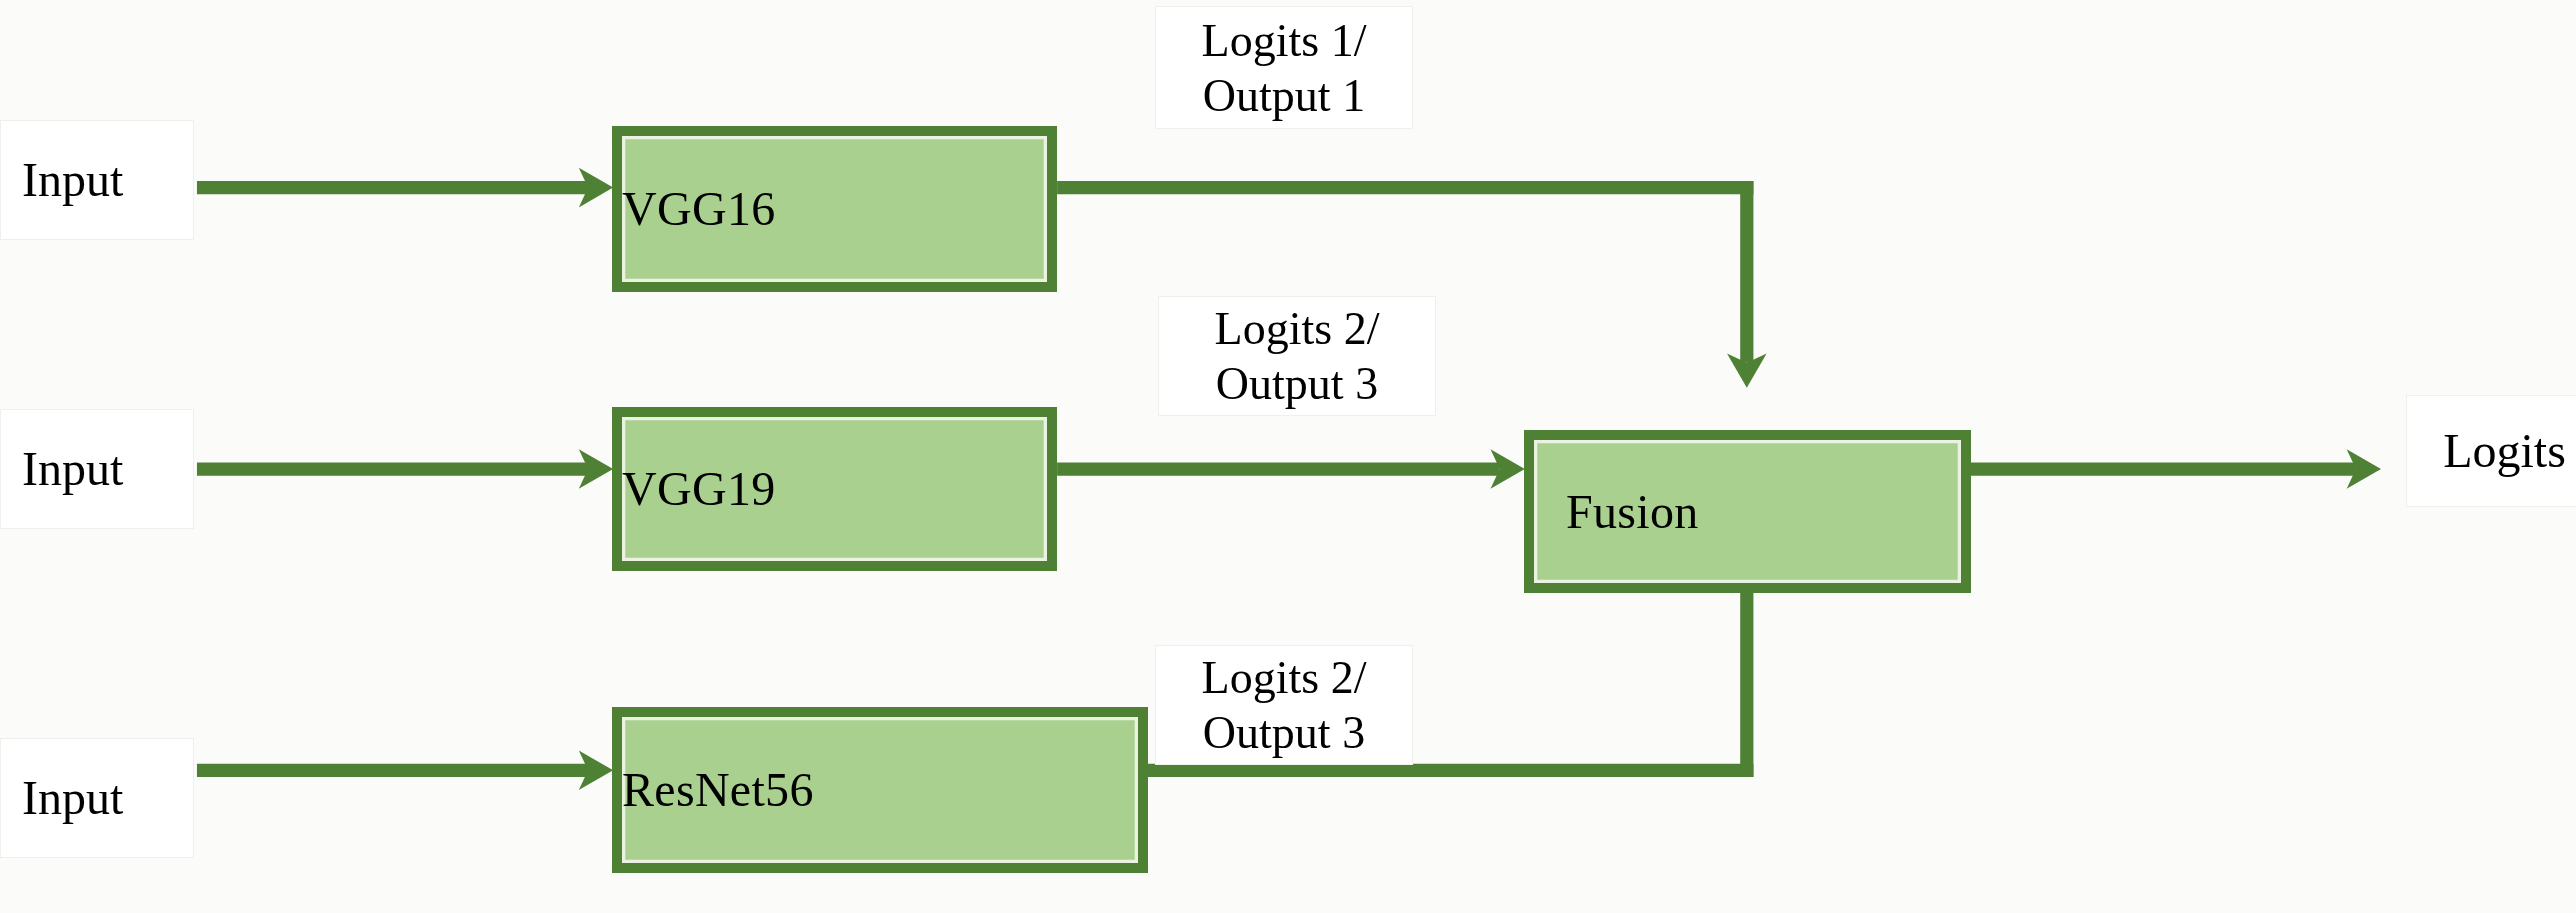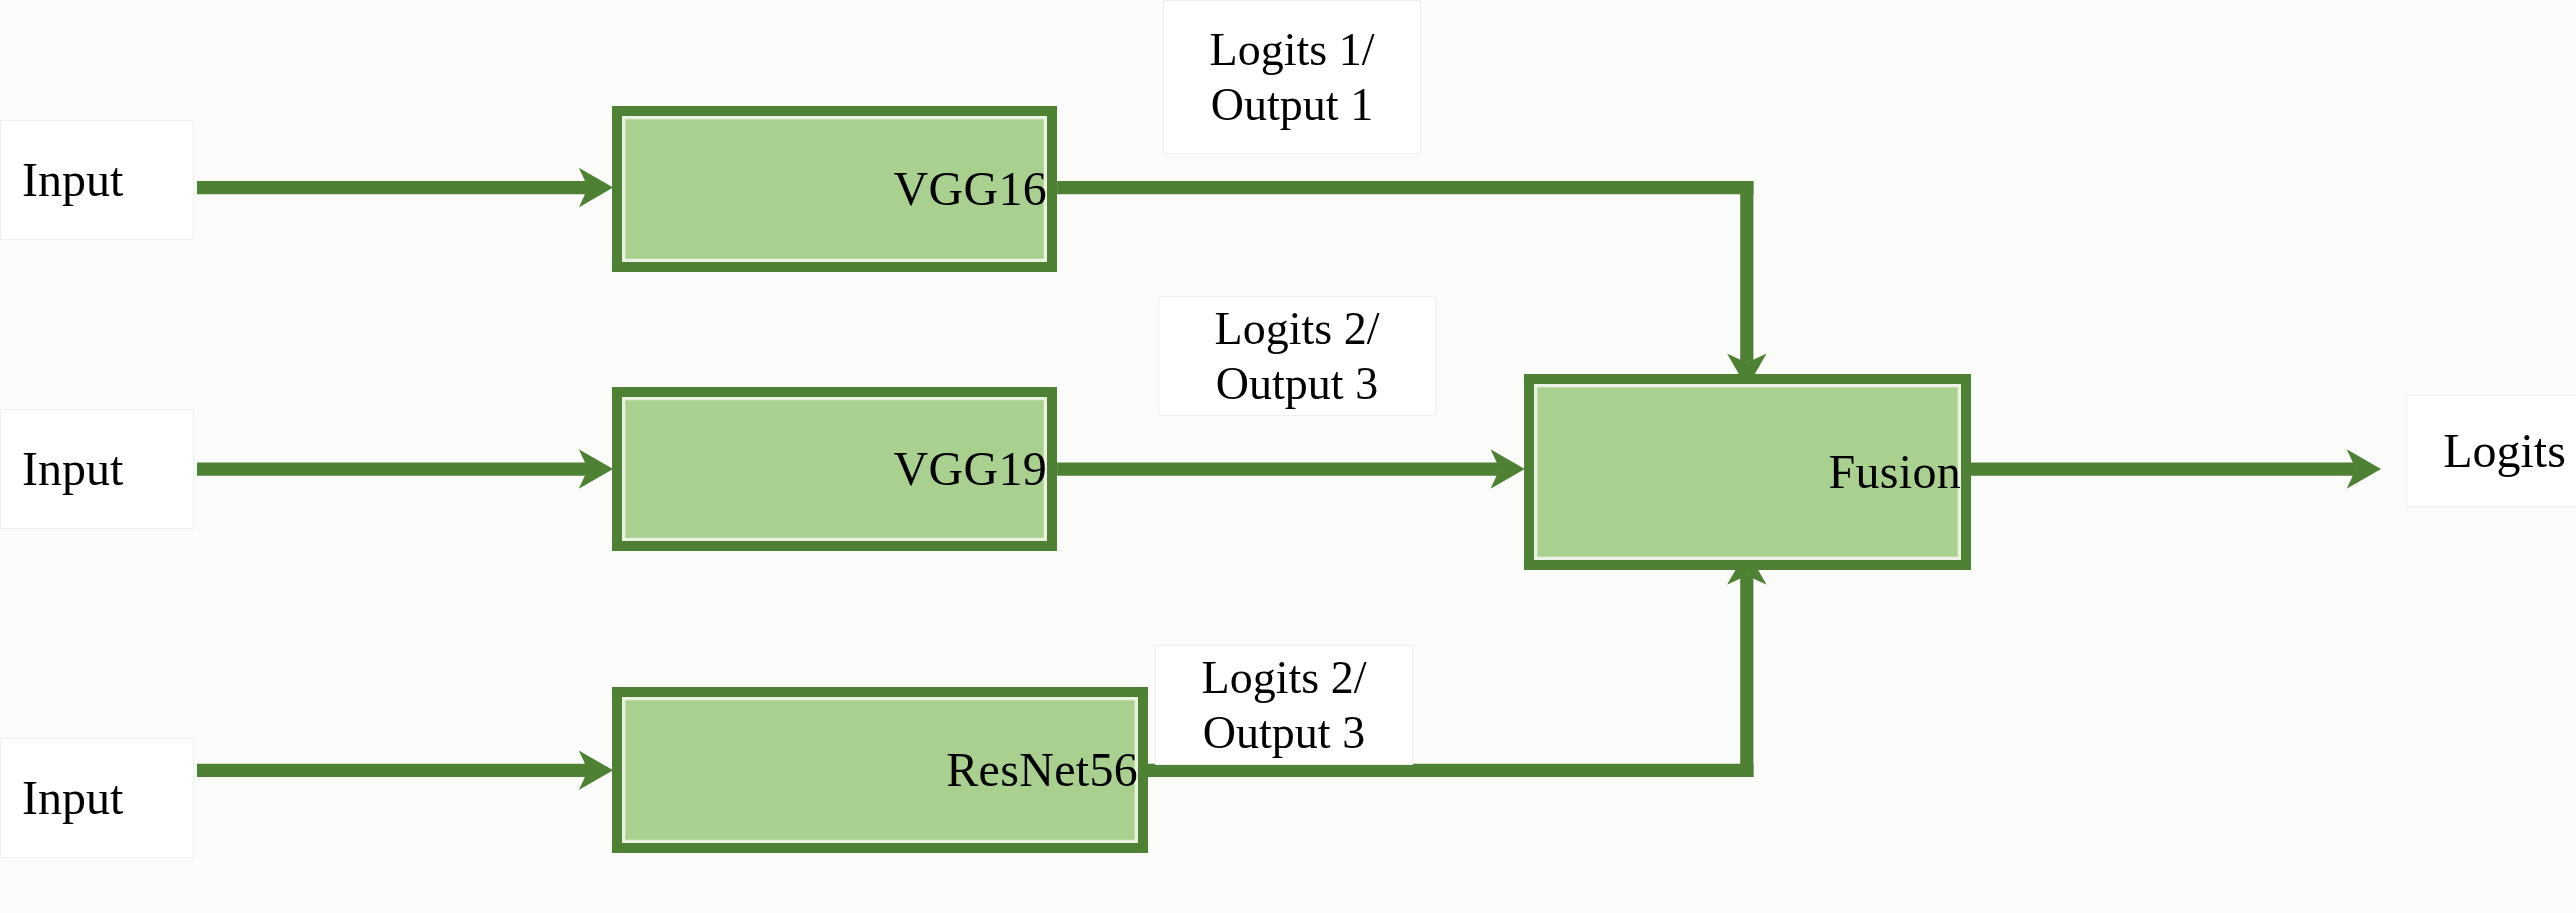--- a/index.html
+++ b/index.html
@@ -34,21 +34,22 @@
     stroke:none;
   }
   .node{
     position:absolute;
     box-sizing:border-box;
     background:var(--box-fill);
     border:10px solid var(--box-border);
     box-shadow:inset 0 0 0 3.3px var(--box-inner-edge);
     display:flex;
     align-items:center;
-    justify-content:flex-end;
+    justify-content:flex-start;
+    margin-top:20px;
   }
   .node-label{
     font-size:48px;
     line-height:1;
     white-space:nowrap;
     letter-spacing:0.3px;
   }
   .io-label{
     position:absolute;
     box-sizing:border-box;
@@ -148,25 +149,25 @@
   </div>
 
   <div class="node" style="left:612px;top:387px;width:445px;height:164px;">
     <span class="node-label">VGG19</span>
   </div>
 
   <div class="node" style="left:612px;top:687px;width:536px;height:166px;">
     <span class="node-label">ResNet56</span>
   </div>
 
-  <div class="node" style="left:1524px;top:374px;width:447px;height:196px;">
+  <div class="node" style="left:1524px;top:410px;width:447px;height:163px;padding-left:32px;">
     <span class="node-label">Fusion</span>
   </div>
 
-  <div class="edge-label" style="left:1155px;top:0;width:258px;height:154px;margin-left:8px;">
+  <div class="edge-label" style="left:1155px;top:6px;width:258px;height:123px;">
     <span class="edge-line">Logits 1/</span>
     <span class="edge-line">Output 1</span>
   </div>
 
   <div class="edge-label" style="left:1158px;top:296px;width:278px;height:120px;">
     <span class="edge-line">Logits 2/</span>
     <span class="edge-line">Output 3</span>
   </div>
 
   <div class="edge-label" style="left:1155px;top:645px;width:258px;height:120px;">

